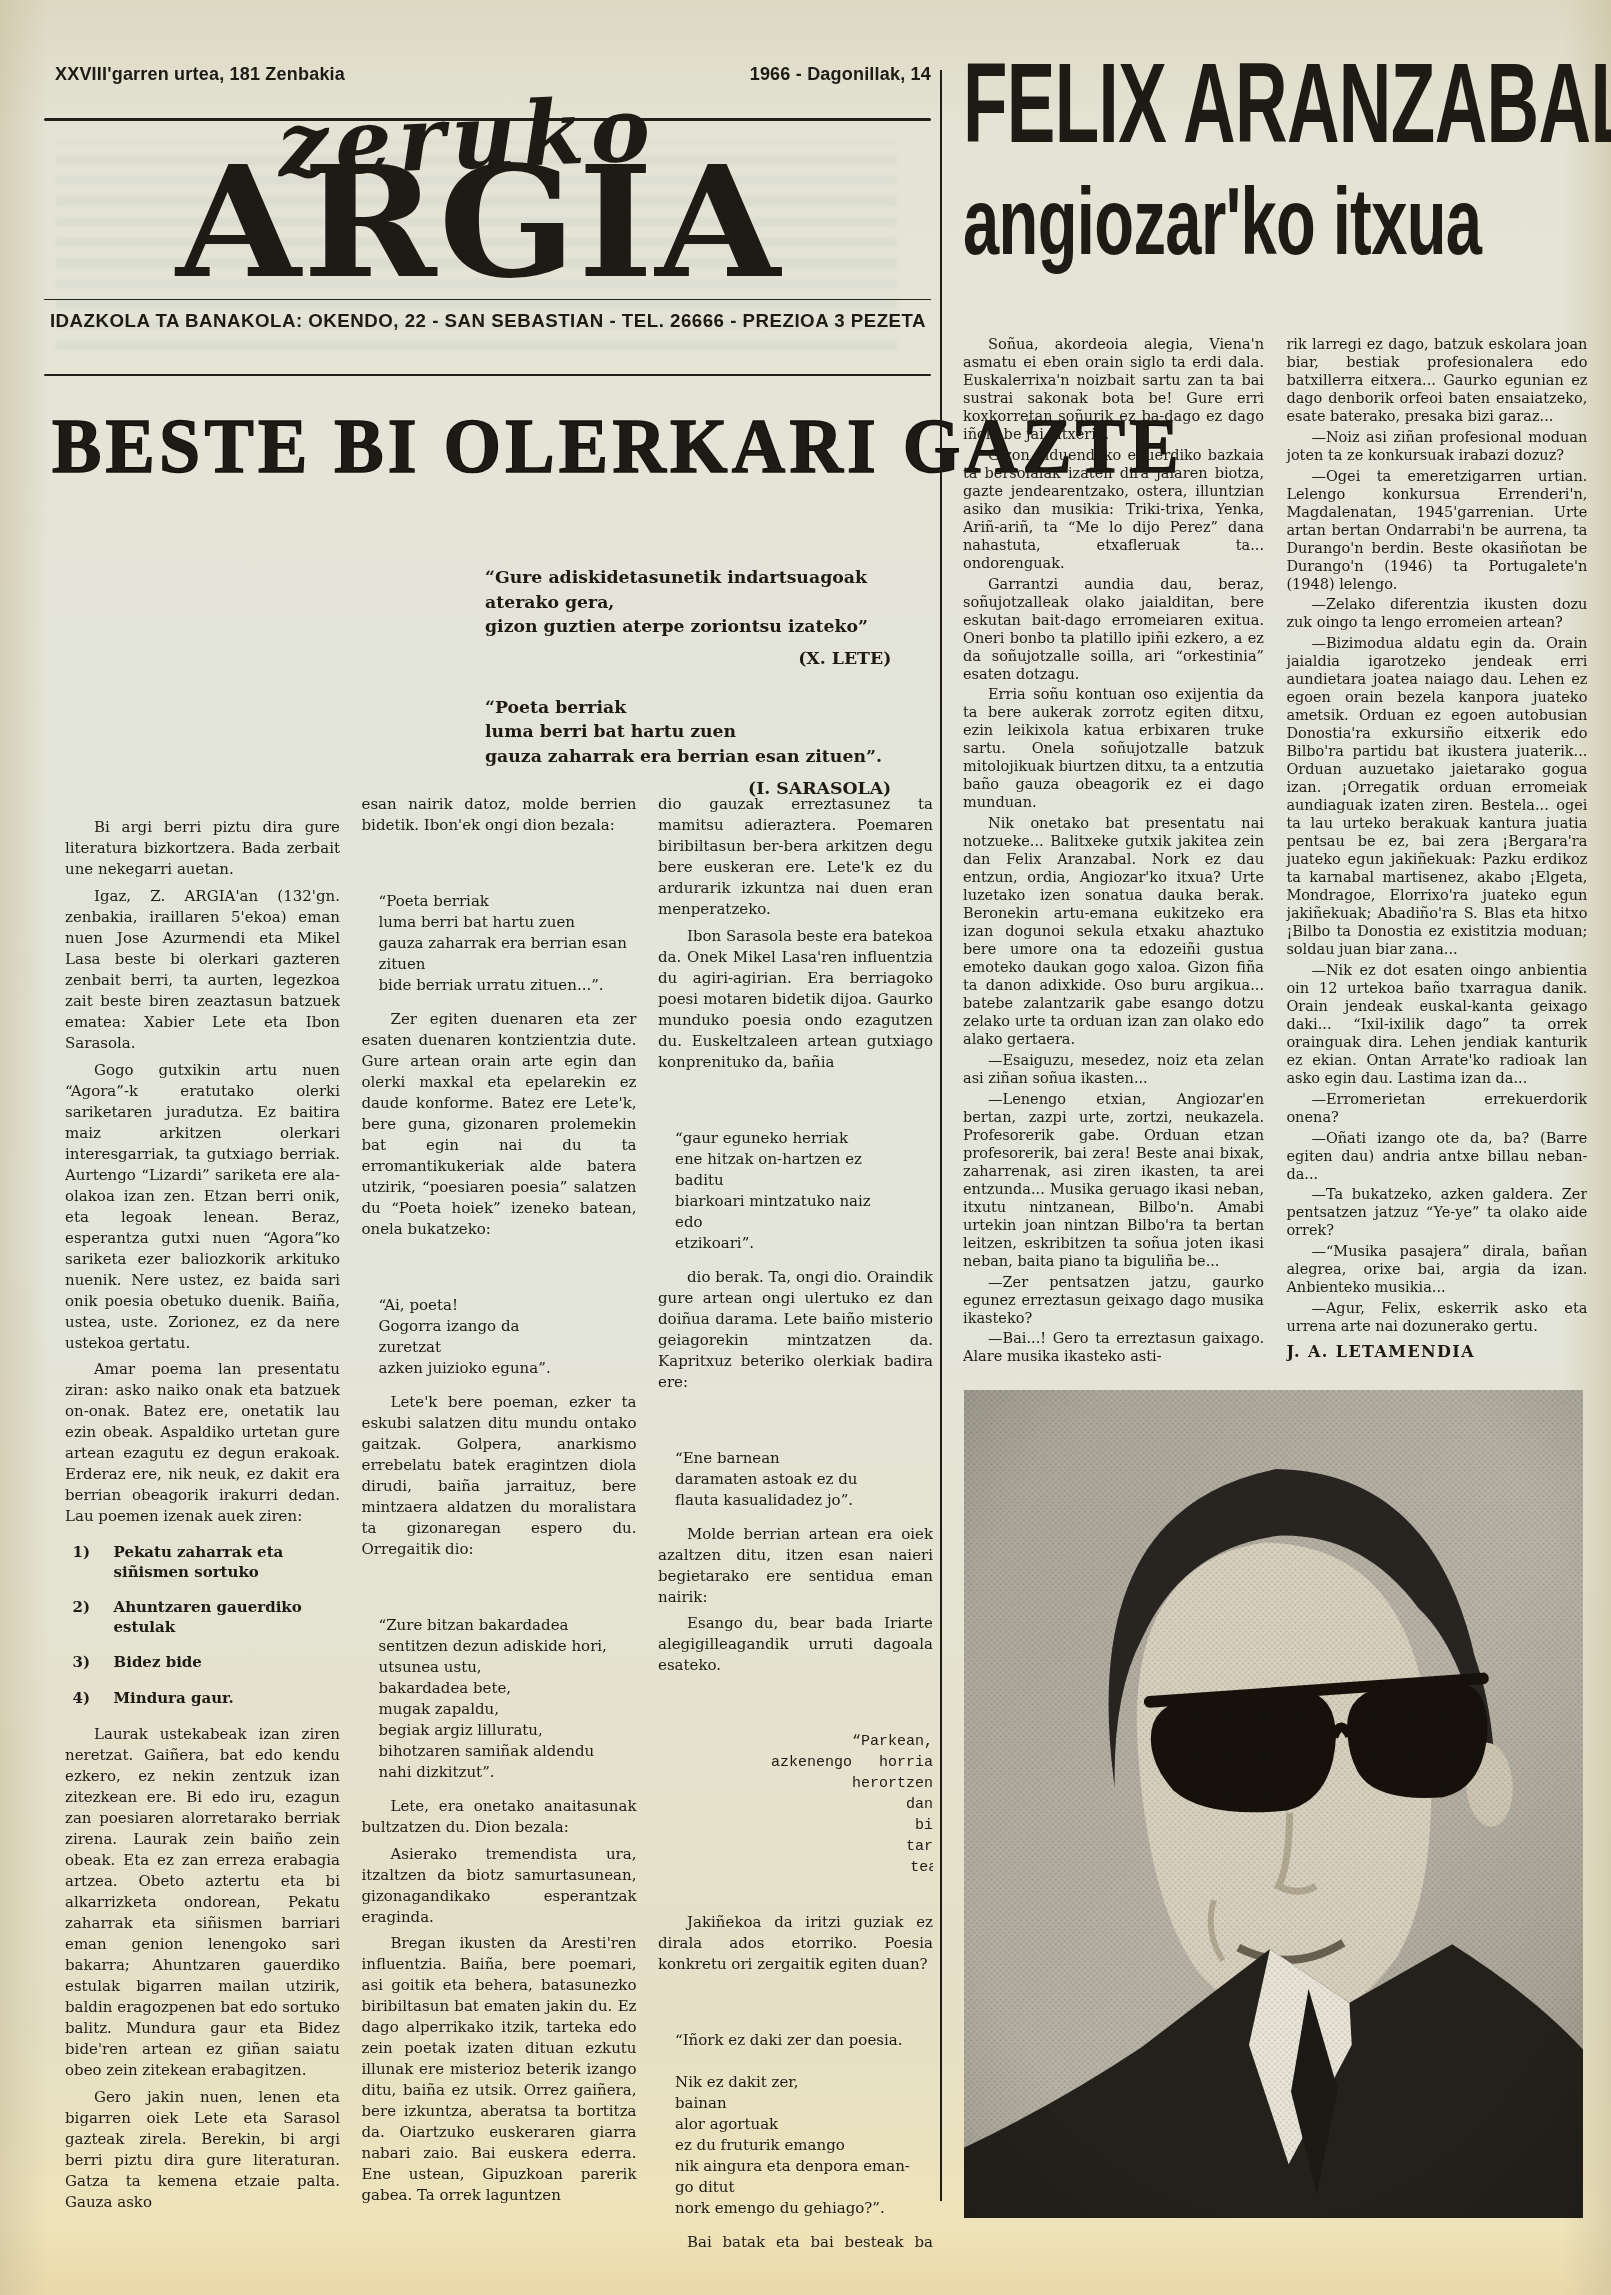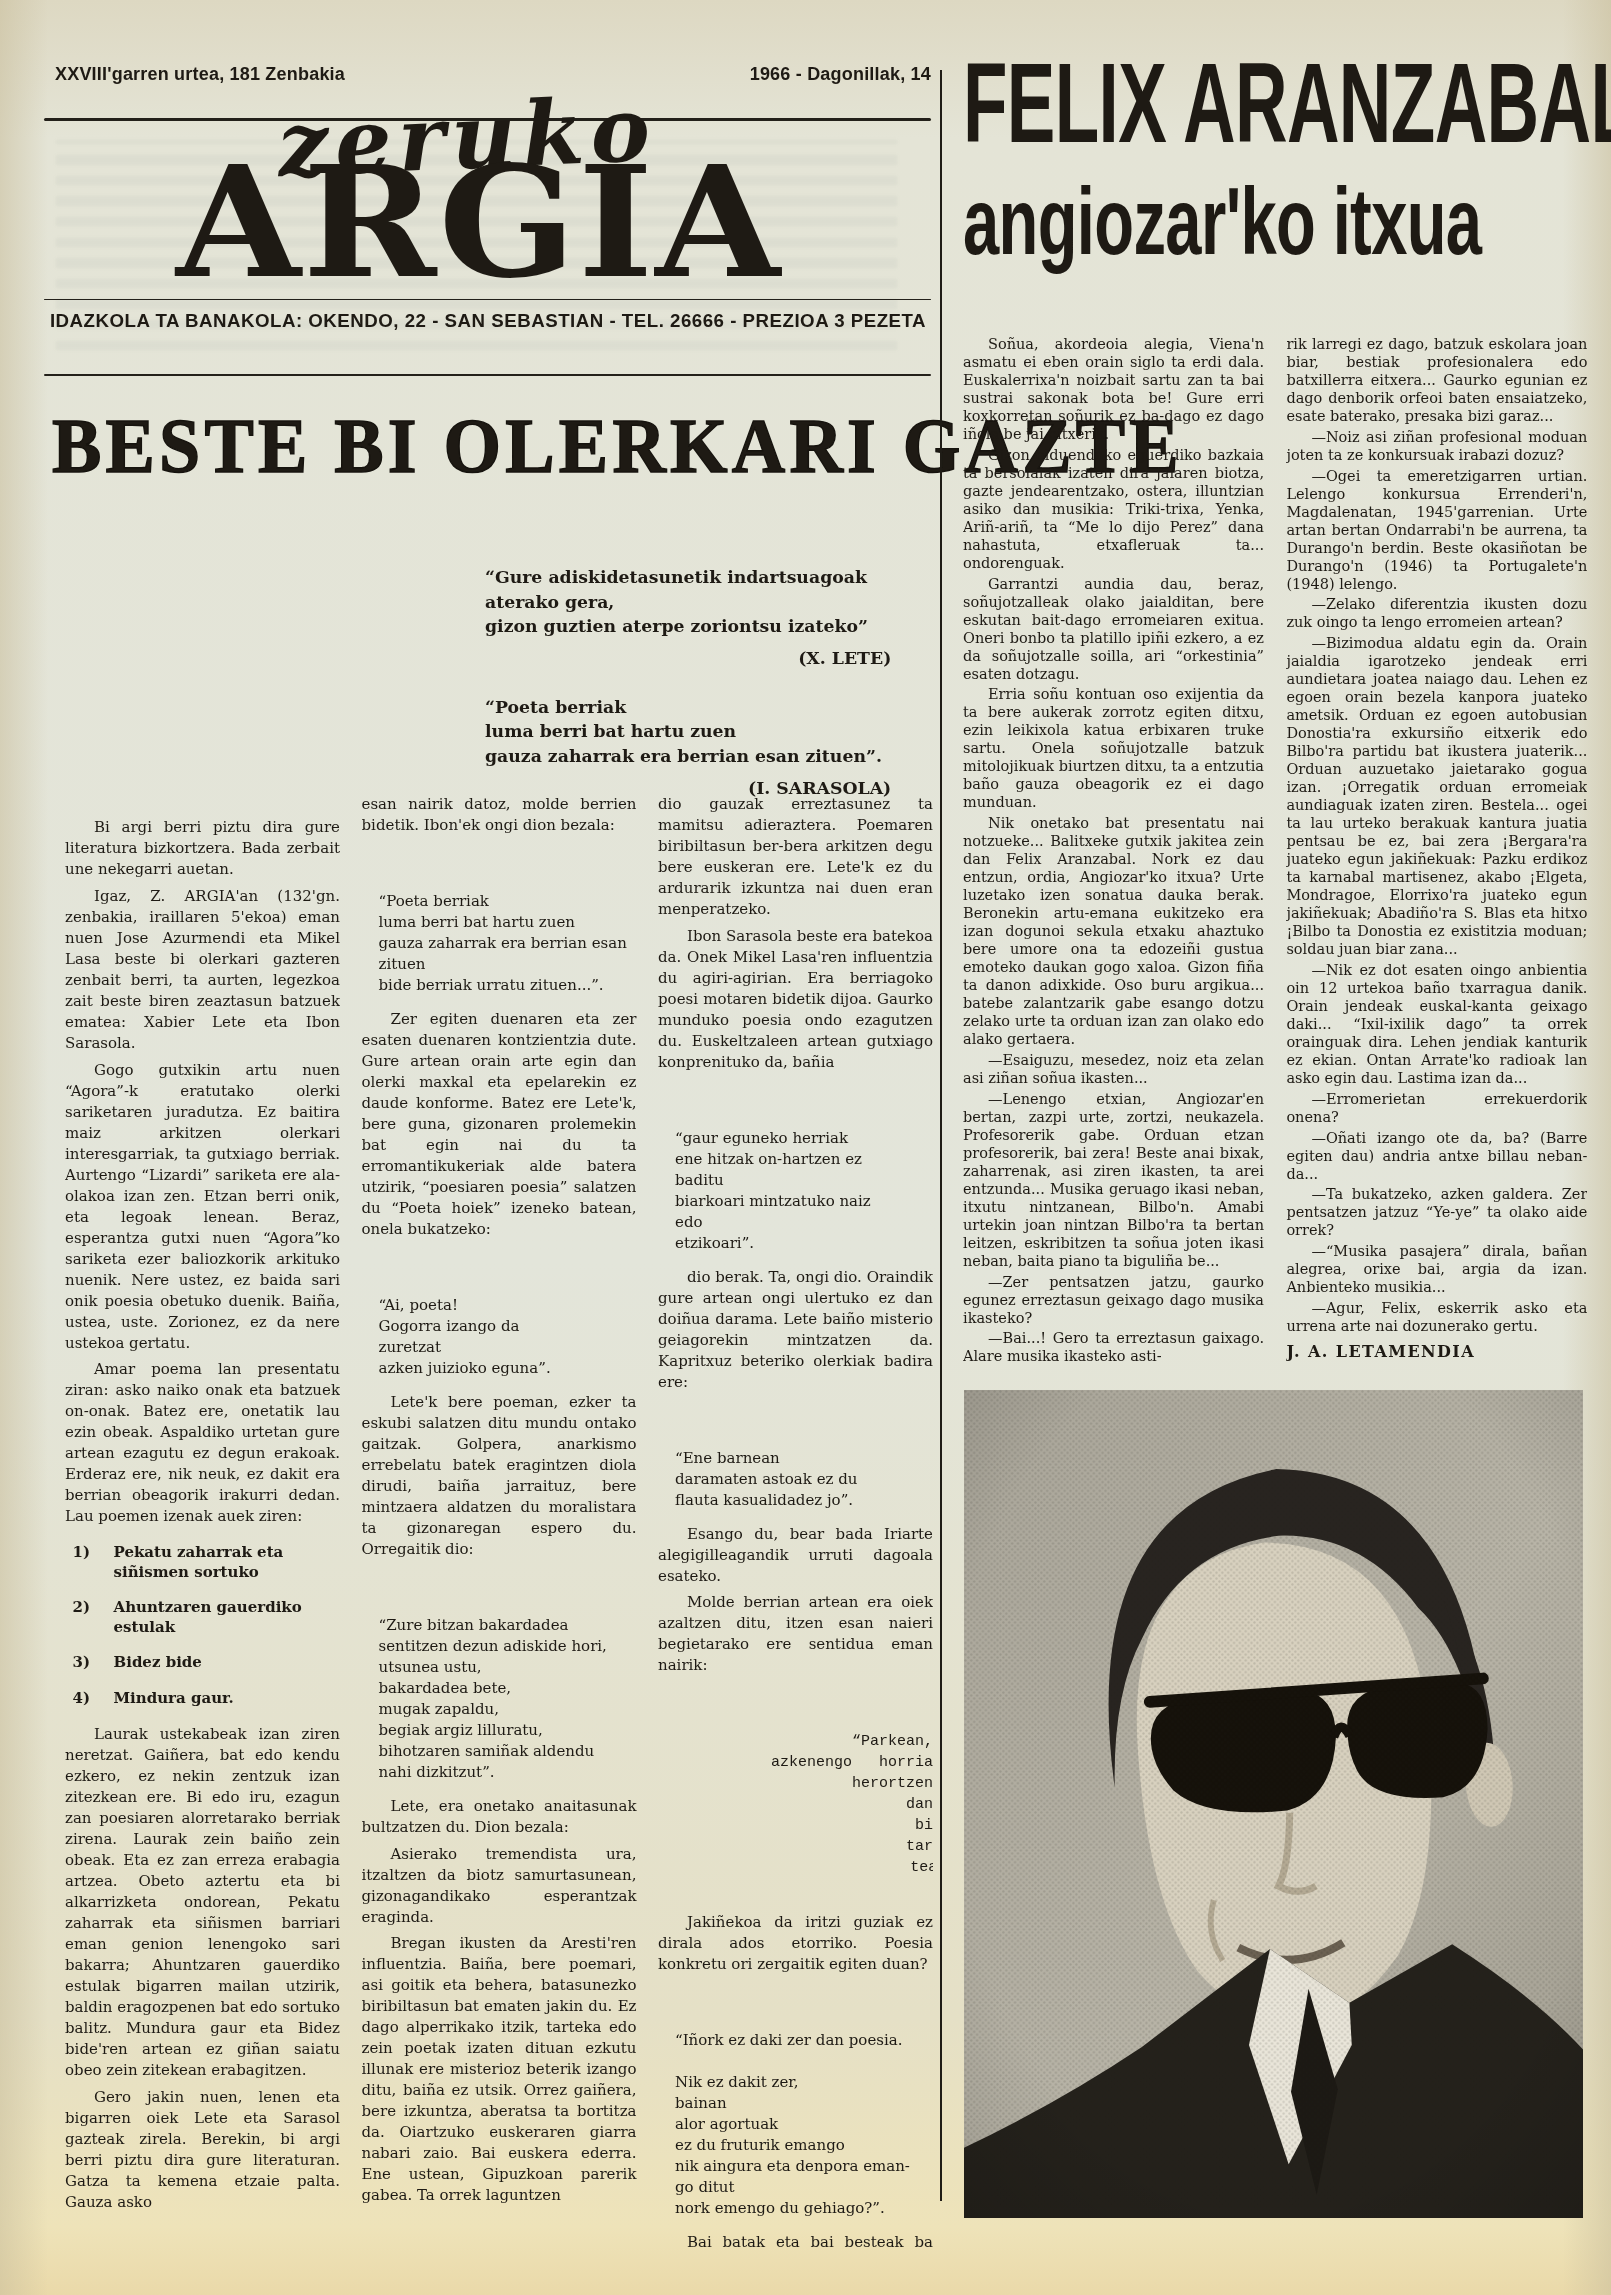--- a/index.html
+++ b/index.html
@@ -217,25 +217,25 @@
         <span class="txt">dio berak. Ta, ongi dio. Oraindik gure artean ongi ulertuko ez dan doiñua darama. Lete baiño misterio geiagorekin mintzatzen da. Kapritxuz beteriko olerkiak badira ere:</span>
       </div>
       <div class="blk blk-poem">
         
         <span class="txt">“Ene barnean
 daramaten astoak ez du
 flauta kasualidadez jo”.</span>
       </div>
       <div class="blk blk-p">
         
+        <span class="txt">Molde berrian artean era oiek azaltzen ditu, itzen esan naieri begietarako ere sentidua eman nairik:</span>
+      </div>
+      <div class="blk blk-p">
+        
         <span class="txt">Esango du, bear bada Iriarte alegigilleagandik urruti dagoala esateko.</span>
-      </div>
-      <div class="blk blk-p">
-        
-        <span class="txt">Molde berrian artean era oiek azaltzen ditu, itzen esan naieri begietarako ere sentidua eman nairik:</span>
       </div>
       <div class="blk blk-stair">
         
         <span class="txt">“Parkean,
     azkenengo   horria
             herortzen
                   dan
                      bi
                         tar
                            tean...”</span>

